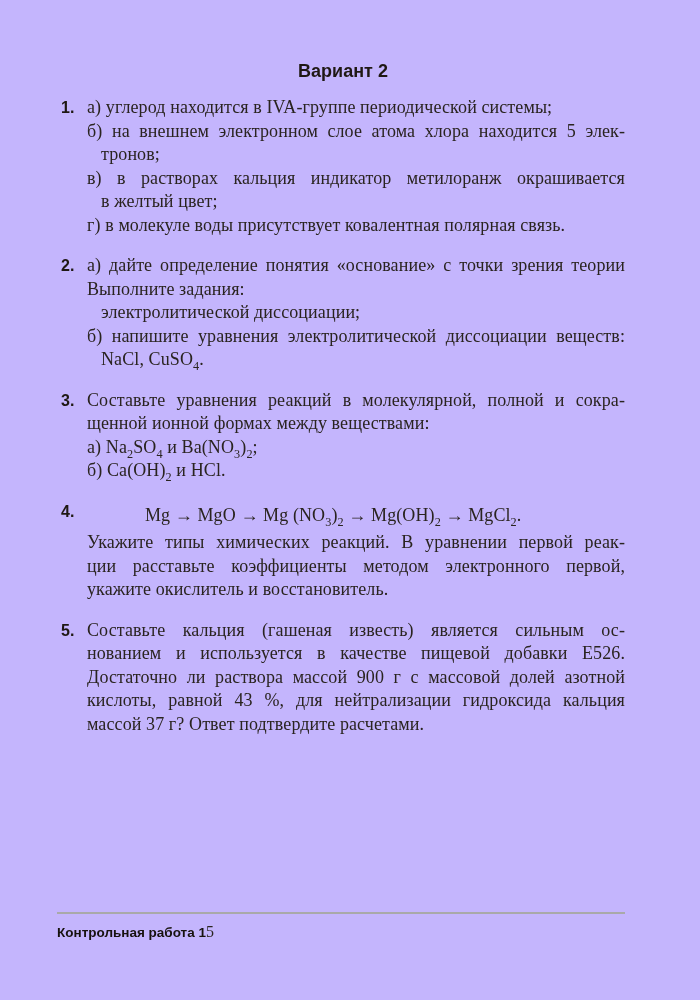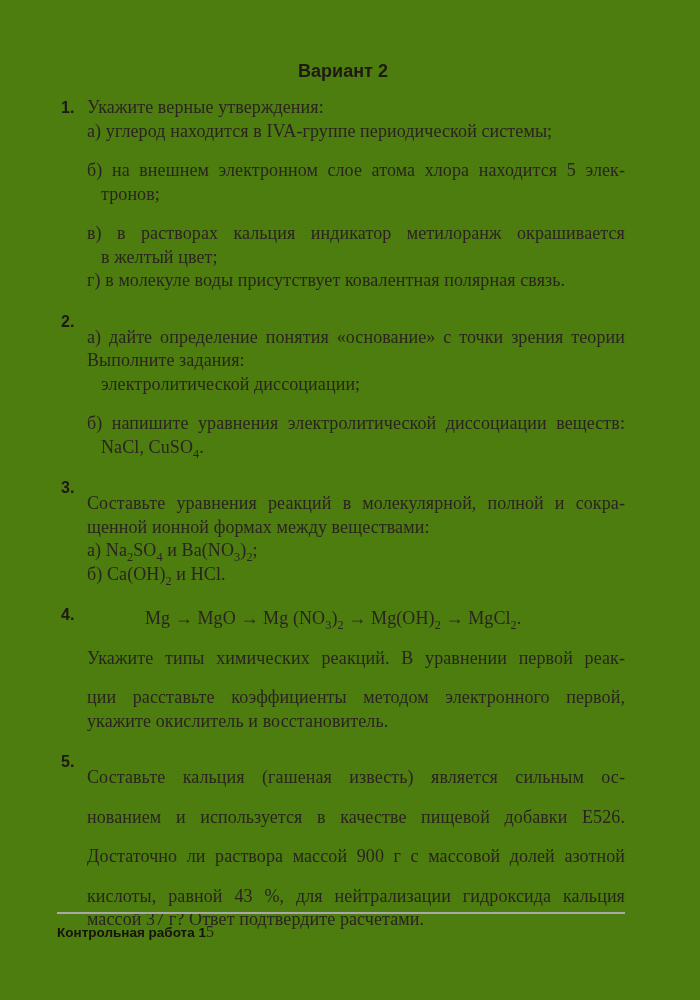--- a/index.html
+++ b/index.html
@@ -1,20 +1,20 @@
 <!DOCTYPE html>
 <html><head>
 <meta charset="utf-8">
 <style>
   html, body { margin: 0; padding: 0; background: #ffffff; }
   .page {
     position: relative;
     width: 700px;
     height: 1000px;
-    background: #4d7c0f;
+    background: #c4b5fd;
     font-family: "Liberation Serif", serif;
     overflow: hidden;
   }
   .content {
     margin-left: 61px;
     width: 564px;
   }
   .title {
     font-family: "Liberation Sans", sans-serif;
     font-weight: bold;
@@ -41,21 +41,21 @@
   }
   .body {
     flex: 1;
     font-size: 18px;
     line-height: 23.5px;
     letter-spacing: 0.1px;
   }
   .row { white-space: normal; }
   .row.i1 { padding-left: 14px; }
   .row.eq { padding-left: 58px; margin: 4px 0; }
-  .row.jt { text-align: justify; text-align-last: justify; margin-top: 16px; }
+  .row.jt { text-align: justify; text-align-last: justify; }
   .body sub { font-size: 68%; line-height: 0; }
   .footer {
     position: absolute;
     left: 57px;
     top: 912px;
     width: 568px;
   }
   .footer-rule {
     height: 2px;
     background: #a9a9a9;
@@ -81,21 +81,20 @@
 </head>
 <body>
 
 <div class="page">
   <div class="content">
     <h1 class="title">Вариант 2</h1>
     <div id="items">
         <div class="item">
           <div class="num">1.</div>
           <div class="body">
-            <div class="row">Укажите верные утверждения:</div>
             <div class="row">а) углерод находится в IVA-группе периодической системы;</div>
             <div class="row jt">б) на внешнем электронном слое атома хлора находится 5 элек-</div>
             <div class="row i1">тронов;</div>
             <div class="row jt">в) в растворах кальция индикатор метилоранж окрашивается</div>
             <div class="row i1">в желтый цвет;</div>
             <div class="row">г) в молекуле воды присутствует ковалентная полярная связь.</div>
           </div>
         </div>
         <div class="item">
           <div class="num">2.</div>

